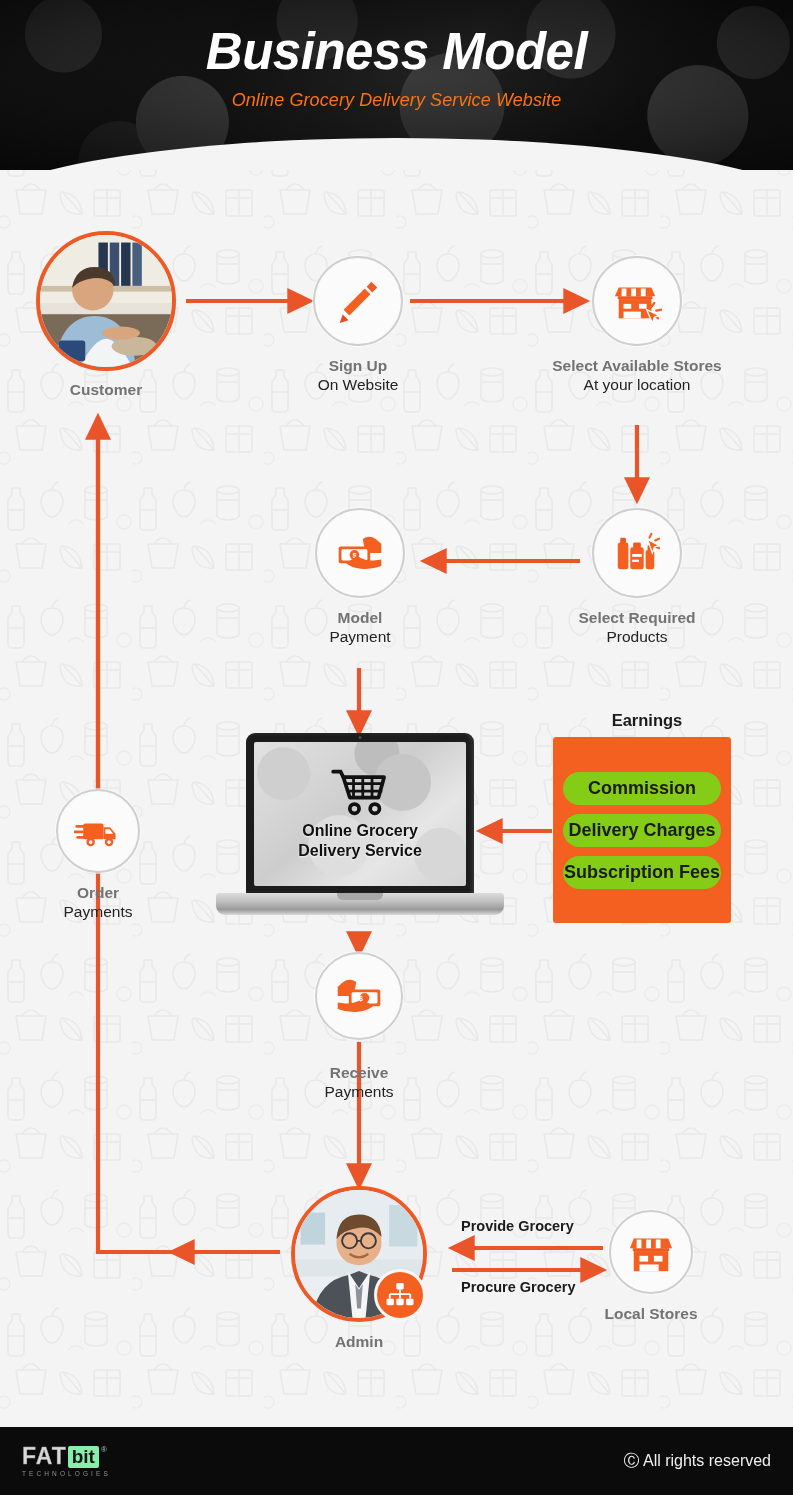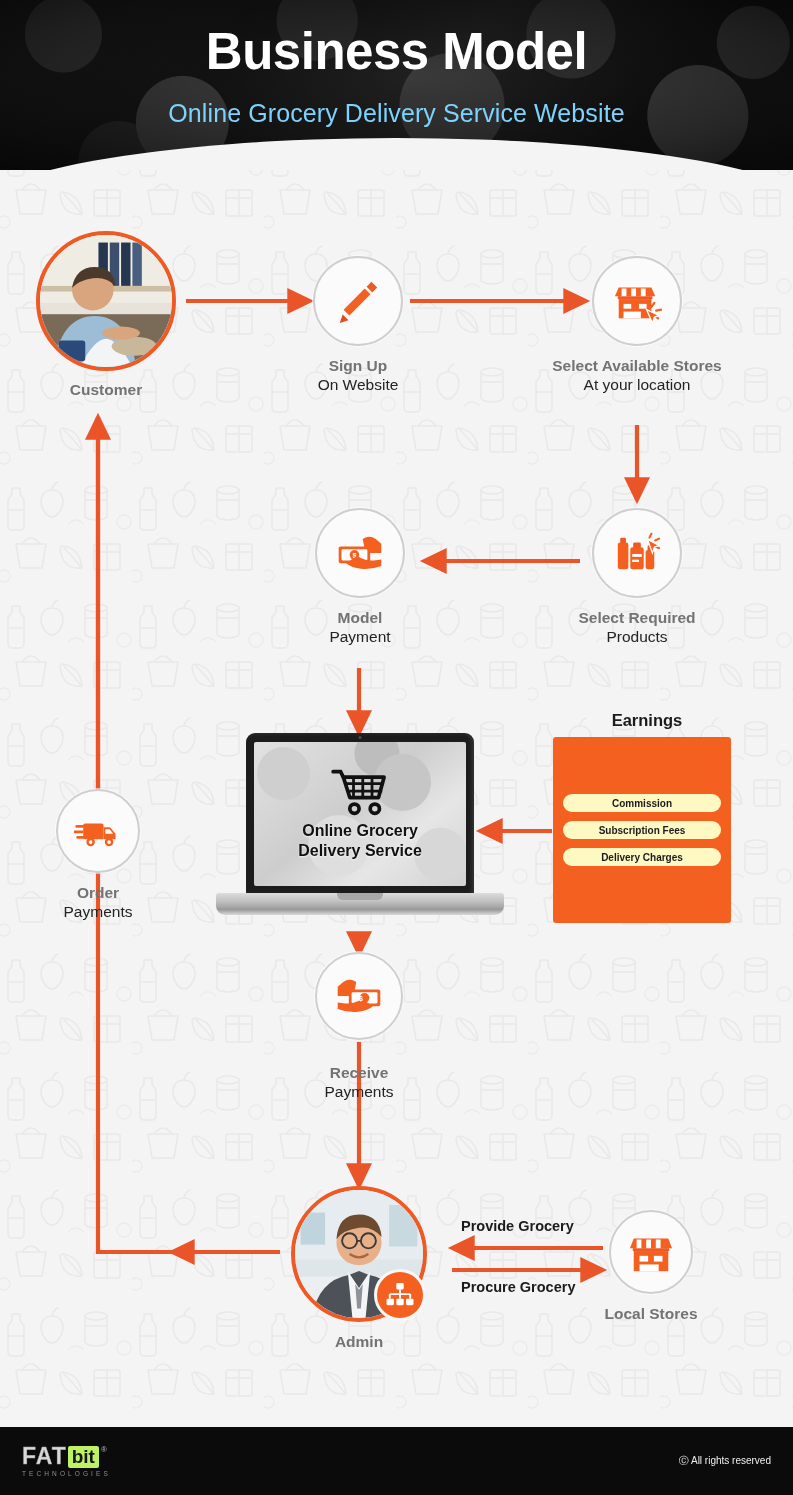--- a/index.html
+++ b/index.html
@@ -38,26 +38,26 @@
   }
   .header-vignette{
     position:absolute; inset:0;
     background:
       radial-gradient(ellipse at 50% 45%, rgba(0,0,0,.30) 0%, rgba(0,0,0,.62) 70%, rgba(0,0,0,.80) 100%);
   }
   .header-curve{
     position:absolute; left:-4%; bottom:-46px; width:108%; height:78px;
     background:#f4f4f4; border-radius:50% 50% 0 0 / 100% 100% 0 0;
   }
-  .header-text{ position:absolute; left:0; right:0; top:24px; text-align:center; }
+  .header-text{ position:absolute; left:0; right:0; top:24px; text-align:center;font-style:italic; }
   .h-title{
     font-size:51px; font-weight:700; color:#ffffff; letter-spacing:-.5px; line-height:1.08;
   }
   .h-sub{
-    font-size:25px; font-weight:400; color:#7dd3fc; margin-top:20px; letter-spacing:.1px;
+    font-size:18px; font-weight:400; color:#f97316; margin-top:11px; letter-spacing:.1px;
   }
 
   
   .node{ position:absolute; }
   .circle-icon{
     border-radius:50%; background:#fbfbfb; border:2px solid #cfcfcf;
     display:flex; align-items:center; justify-content:center;
     box-shadow:0 0 0 1px rgba(255,255,255,.6);
   }
   .photo-circle{
@@ -109,23 +109,23 @@
 
   
   .earn-title{
     position:absolute; text-align:center; font-size:16.5px; font-weight:700; color:#1b1b1b;
   }
   .earn-box{
     position:absolute; background:#f4601f; border-radius:3px;
     display:flex; flex-direction:column; align-items:center; justify-content:center; gap:9px;
   }
   .earn-pill{
-    width:158px; height:18px; background:#fef9c3; border-radius:18px;
+    width:158px; height:33px; background:#84cc16; border-radius:18px;
     display:flex; align-items:center; justify-content:center;
-    font-size:10px; font-weight:700; color:#1b1b1b; white-space:nowrap;
+    font-size:18px; font-weight:700; color:#1b1b1b; white-space:nowrap;
   }
 
   
   .edge-label{
     position:absolute; font-size:14.5px; font-weight:700; color:#1b1b1b; white-space:nowrap;
   }
 
   
   .admin-badge{
     position:absolute; width:52px; height:52px; border-radius:50%;
@@ -138,26 +138,26 @@
     position:absolute; left:0; bottom:0; width:793px; height:68px; background:#0b0b0b;
     display:flex; align-items:center; justify-content:space-between; padding:0 22px;
   }
   .logo{ display:flex; flex-direction:column; gap:2px; }
   .logo-row{ display:flex; align-items:center; }
   .logo-fat{
     font-size:23px; font-weight:700; color:#d9d9d9; letter-spacing:1px;
     line-height:1; -webkit-text-stroke:0.4px #9a9a9a;
   }
   .logo-bit{
-    font-size:19px; font-weight:700; color:#151515; background:#bef264;
+    font-size:19px; font-weight:700; color:#151515; background:#86efac;
     padding:1px 4px 2px; border-radius:2px; line-height:1; margin-left:1px;
   }
   .logo-reg{ font-size:8px; color:#bdbdbd; margin-left:2px; align-self:flex-start; }
   .logo-tech{ font-size:6.5px; letter-spacing:3.1px; color:#8e8e8e; font-weight:400; }
-  .copyright{ font-size:10px; color:#efefef; font-weight:400; white-space:nowrap; }
+  .copyright{ font-size:16px; color:#efefef; font-weight:400; white-space:nowrap; }
 </style>
 </head>
 <body>
 
 <div class="page-bg"></div>
 
 <svg class="doodles" viewBox="0 0 793 1495" xmlns="http://www.w3.org/2000/svg" aria-hidden="true">
   <defs>
     <pattern id="doodle" width="132" height="118" patternUnits="userSpaceOnUse">
       <g fill="none" stroke="#dedede" stroke-width="1.6" stroke-linecap="round" stroke-linejoin="round">
@@ -393,22 +393,22 @@
       </div>
     </div>
   </div>
   <div class="lt-base"></div>
   <div class="lt-notch"></div>
 </div>
 
 <div class="earn-title" style="left:558px; top:711px; width:178px;text-align:center;">Earnings</div>
 <div class="earn-box" style="left:553px; top:737px; width:178px; height:186px;">
   <div class="earn-pill">Commission</div>
+  <div class="earn-pill">Delivery Charges</div>
   <div class="earn-pill">Subscription Fees</div>
-  <div class="earn-pill">Delivery Charges</div>
 </div>
 
 <div class="node" style="left:315px; top:952px;">
   <div class="circle-icon" style="width:88px;height:88px;">
     <svg width="50" height="50" viewBox="0 0 54 54" xmlns="http://www.w3.org/2000/svg">
       <g transform="translate(54,0) scale(-1,1)">
         <path d="M30 12 q7-5 14 0 l6 5 v10 h-12 q-4 0-6-4z" fill="#f4601f"></path>
         <rect x="4" y="20" width="34" height="18" rx="2" fill="#f4601f"></rect>
         <rect x="7" y="23" width="28" height="12" rx="1.5" fill="#fff"></rect>
         <circle cx="21" cy="29" r="5.2" fill="#f4601f"></circle>

